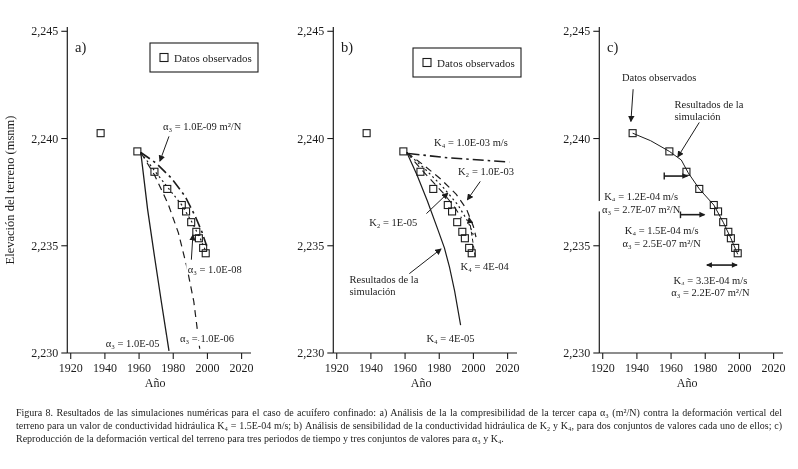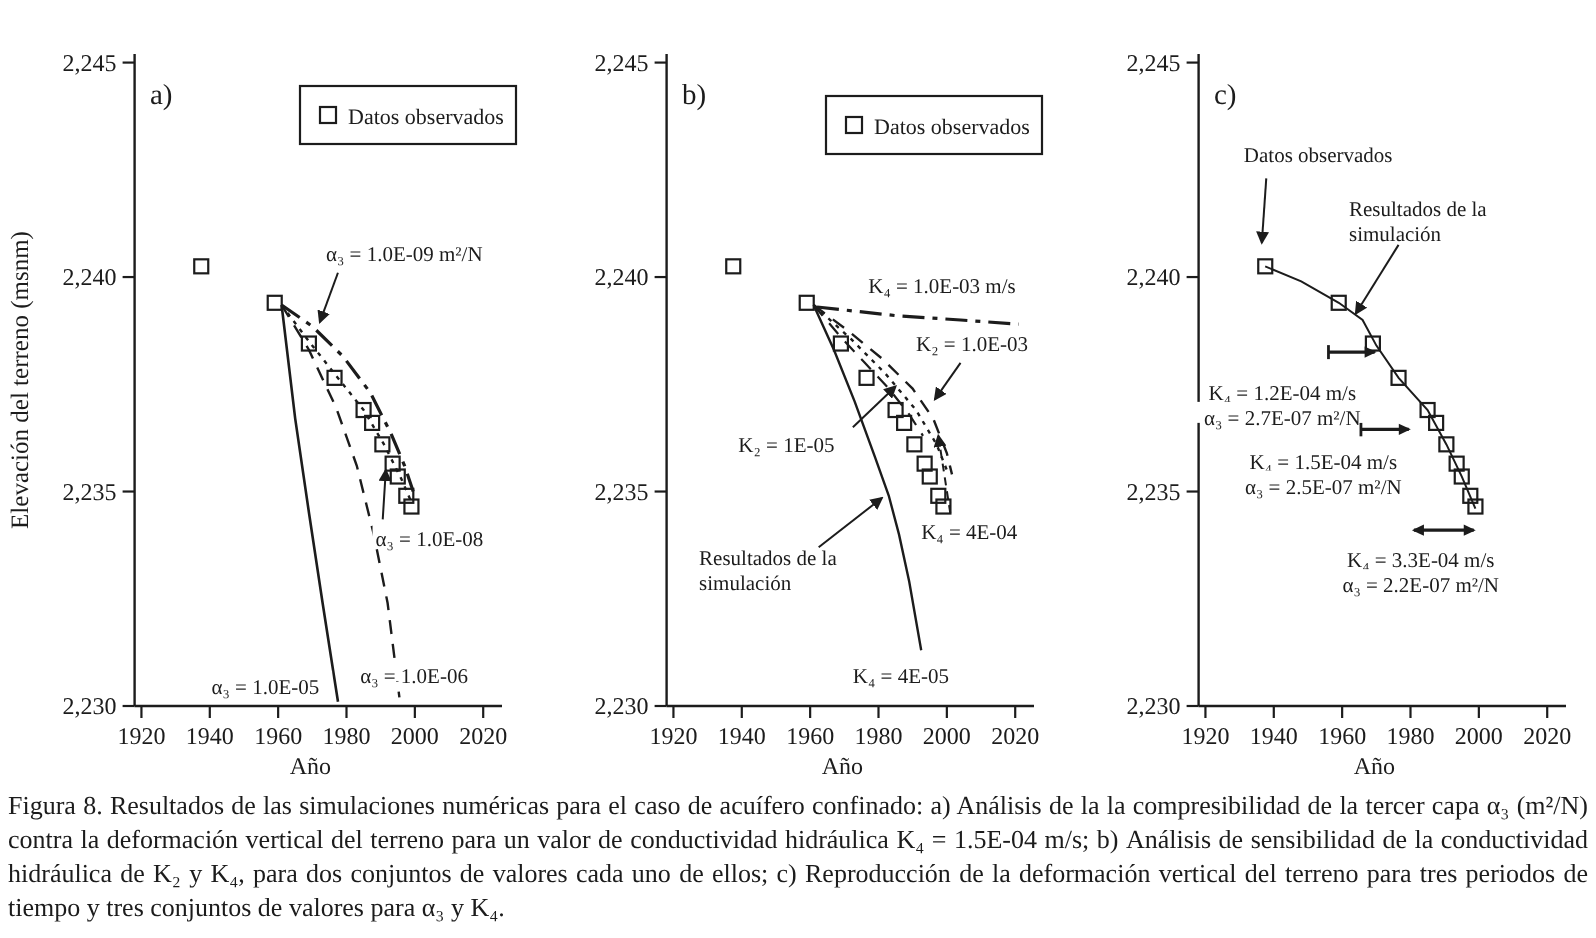--- a/index.html
+++ b/index.html
@@ -2,21 +2,21 @@
 <html><head>
 <meta charset="utf-8">
 <style>
   html,body{margin:0;padding:0;background:#ffffff;}
   body{width:798px;height:469px;overflow:hidden;
        font-family:"Liberation Serif","DejaVu Serif",serif;color:#1c1c1c;}
   .fig{width:798px;height:469px;background:#fff;}
   .panels{display:flex;flex-direction:row;}
   .panels svg{display:block;flex:0 0 266px;}
   svg text{font-family:"Liberation Serif","DejaVu Serif",serif;fill:#1c1c1c;}
-  .caption{margin:0;padding:4px 4px 0 4px;font-size:13px;line-height:1.32;
+  .caption{margin:12px;padding:4px 4px 0 4px;font-size:10px;line-height:1.32;
            text-align:justify;color:#1c1c1c;}
 </style>
 </head>
 <body>
 
 <div class="fig">
   <div class="panels">
     <svg id="panel-a" width="266" height="390" viewBox="0 0 266 390">
         <defs>
           <marker id="ah-a" viewBox="0 0 10 10" refX="8.5" refY="5" markerWidth="6.5" markerHeight="6.5" orient="auto-start-reverse">

